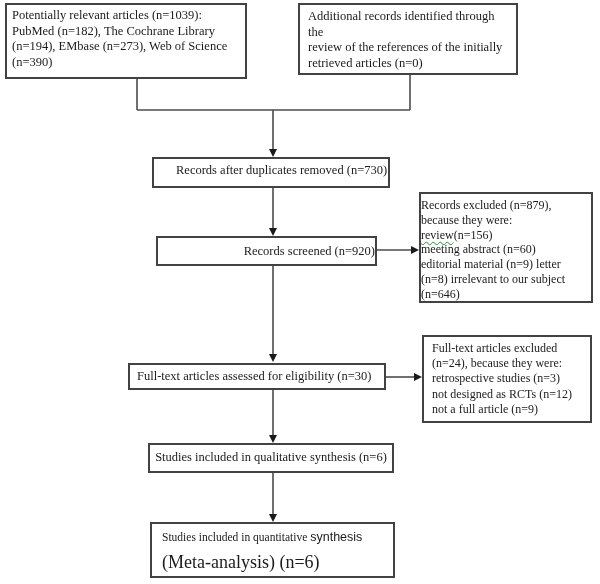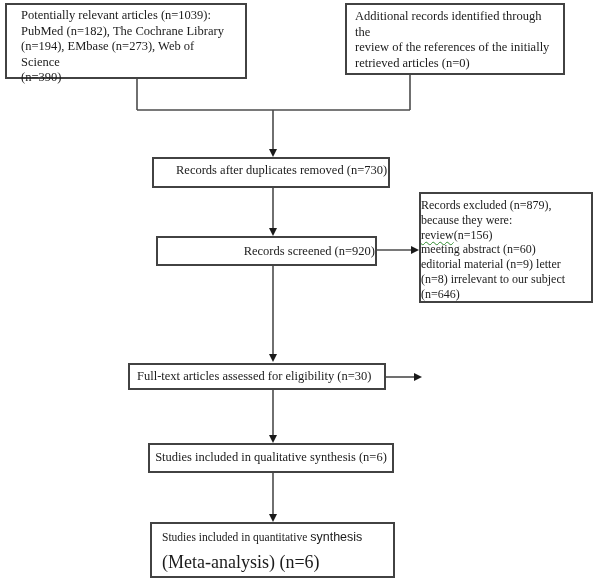--- a/index.html
+++ b/index.html
@@ -16,22 +16,22 @@
   .lines-svg path { stroke: #4c4c4c; stroke-width: 1.6; fill: none; }
   .box {
     position: absolute;
     box-sizing: border-box;
     border: 2px solid #424242;
     background: #ffffff;
     font-size: 12.5px;
     line-height: 15.5px;
   }
   .pre { white-space: pre-line; }
-  .b-identification-db   { left: 5px;   top: 3px;   width: 242px; height: 76px;  padding: 3px 14px; }
-  .b-identification-refs { left: 298px; top: 3px;   width: 220px; height: 72px;  padding: 4px 8px; margin-left: 47px; }
+  .b-identification-db   { left: 5px;   top: 3px;   width: 242px; height: 76px;  padding: 3px 5px; }
+  .b-identification-refs { left: 298px; top: 3px;   width: 220px; height: 72px;  padding: 4px 8px; }
   .b-duplicates          { left: 152px; top: 157px; width: 238px; height: 31px;  padding: 4px 0 0 22px; }
   .b-screened            { left: 156px; top: 236px; width: 221px; height: 30px;  text-align: right; line-height: 26px; }
   .b-excl-screening      { left: 419px; top: 192px; width: 174px; height: 111px; padding: 4px 0; font-size: 12px; line-height: 14.8px; }
   .b-eligibility         { left: 128px; top: 363px; width: 258px; height: 27px;  padding-left: 7px; line-height: 23px; }
   .b-excl-fulltext       { left: 422px; top: 335px; width: 170px; height: 88px;  padding: 4px 8px; font-size: 12px; line-height: 15.2px; }
   .b-qualitative         { left: 148px; top: 443px; width: 246px; height: 30px;  text-align: center; line-height: 25px; }
   .b-quantitative        { left: 150px; top: 522px; width: 245px; height: 56px;  padding: 6px 10px; font-size: 11.5px; line-height: 14px; }
   .squiggle {
     text-decoration: underline wavy #2e8b2e;
     text-decoration-thickness: 1px;
@@ -81,20 +81,25 @@
 because they were:</div>
     <div><span class="squiggle">review</span><span>(n=156)</span></div>
     <div class="pre">meeting abstract (n=60)
 editorial material (n=9) letter
 (n=8) irrelevant to our subject
 (n=646)</div>
   </div>
 
   <div class="box b-eligibility">Full-text articles assessed for eligibility (n=30)</div>
 
+  <div class="box pre b-excl-fulltext">Full-text articles excluded
+(n=24), because they were:
+retrospective studies (n=3)
+not designed as RCTs (n=12)
+not a full article (n=9)</div>
 
   <div class="box b-qualitative">Studies included in qualitative synthesis (n=6)</div>
 
   <div class="box b-quantitative">
     <div><span>Studies included in quantitative </span><span class="alt-font">synthesis</span></div>
     <div class="meta-line">(Meta-analysis) (n=6)</div>
   </div>
 
 </div>
 

